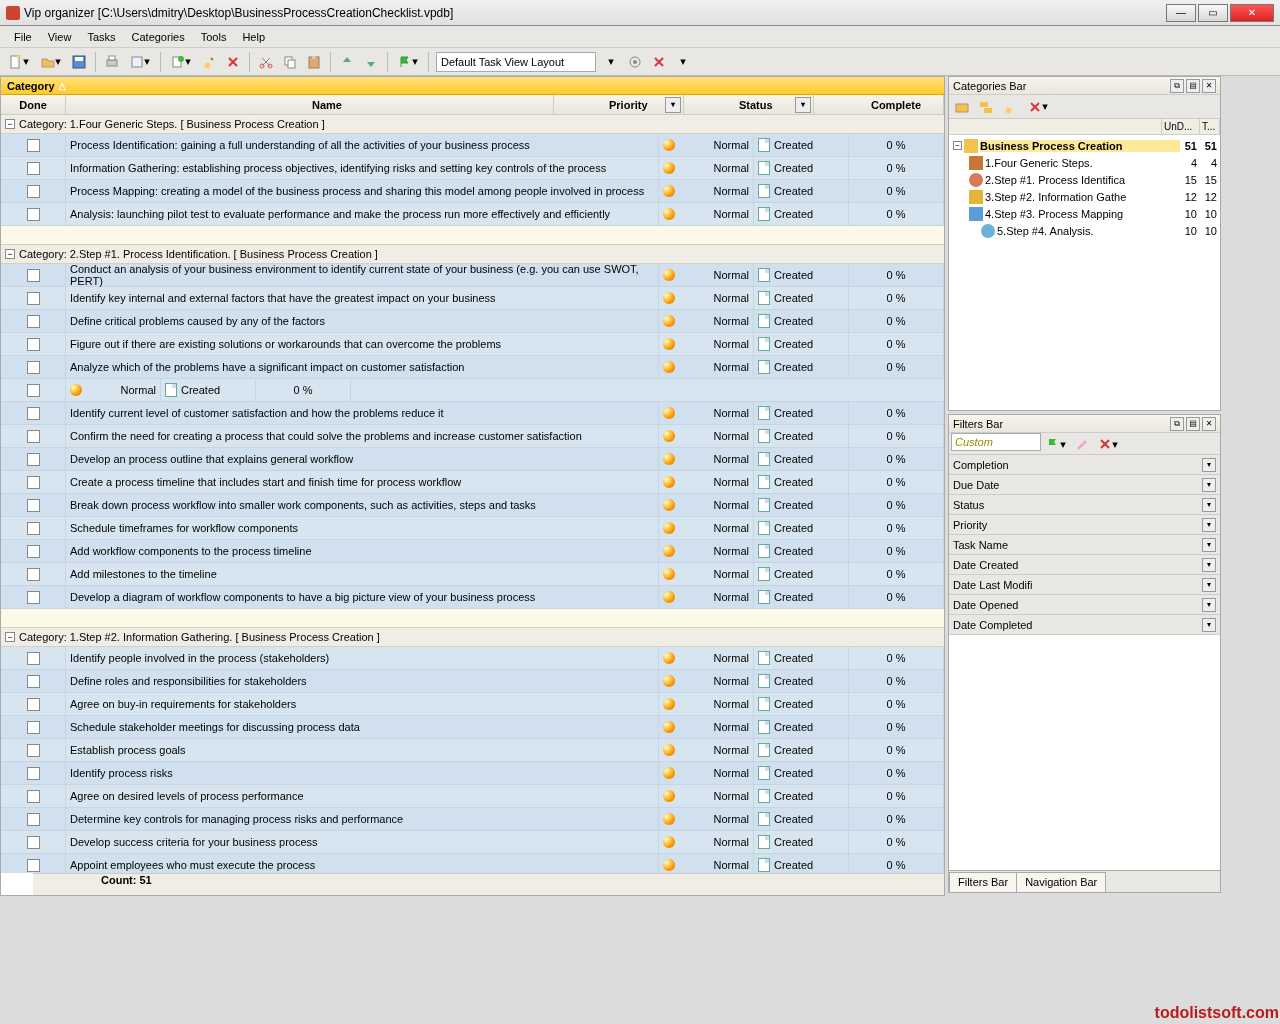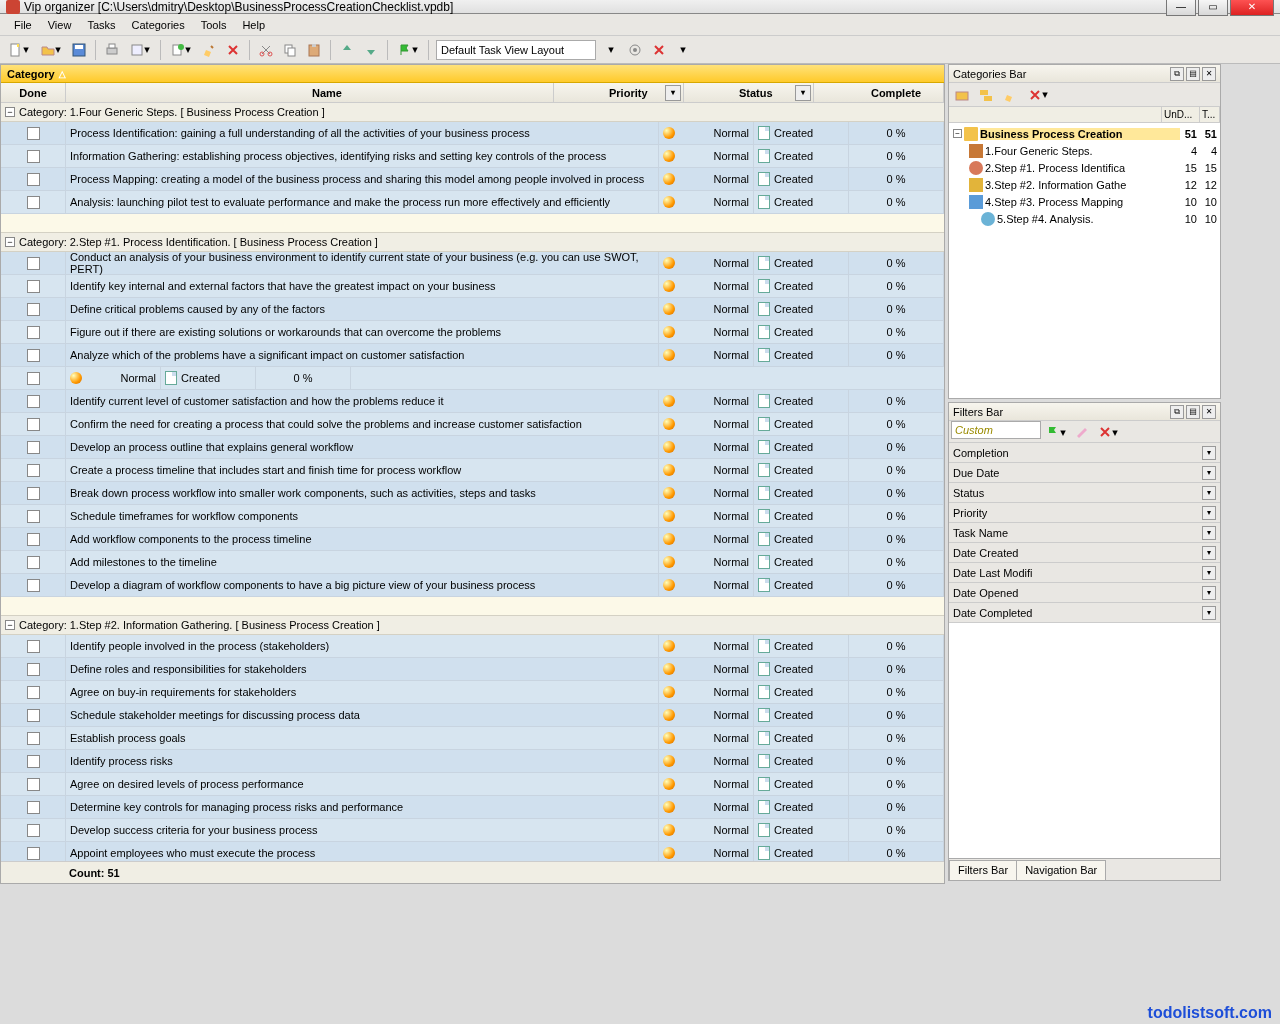--- a/index.html
+++ b/index.html
@@ -1,17 +1,17 @@
 <!DOCTYPE html>
 <html><head>
 <meta charset="utf-8">
 <style>
 *{box-sizing:border-box;margin:0;padding:0;font-family:Tahoma,Arial,sans-serif;font-size:11px;}
 body{background:#dcdcdc;overflow:hidden;width:1280px;height:1024px;}
-.titlebar{height:14px;background:linear-gradient(#f0f0f0,#e0e0e0);border-bottom:1px solid #888;display:flex;align-items:center;padding:0 6px;}
+.titlebar{height:26px;background:linear-gradient(#f0f0f0,#e0e0e0);border-bottom:1px solid #888;display:flex;align-items:center;padding:0 6px;}
 .titlebar .ticon{width:14px;height:14px;background:#c43;border-radius:2px;margin-right:4px;}
 .titlebar .ttext{flex:1;font-size:12px;}
 .winbtns{display:flex;gap:2px;margin-left:auto;}
 .winbtn{width:30px;height:18px;border:1px solid #777;background:linear-gradient(#f8f8f8,#d8d8d8);font-size:10px;text-align:center;line-height:16px;}
 .winbtn.close{background:linear-gradient(#f55,#d22);color:#fff;width:44px;}
 .menubar{height:22px;background:#e9e7e3;display:flex;align-items:center;padding:0 6px;border-bottom:1px solid #ccc;}
 .menubar span{padding:2px 8px;cursor:default;}
 .toolbar{height:28px;background:#e9e7e3;display:flex;align-items:center;padding:0 4px;border-bottom:1px solid #bbb;gap:2px;}
 .tbtn{width:22px;height:22px;border:1px solid transparent;display:flex;align-items:center;justify-content:center;}
 .tbtn.dd{width:30px;}
@@ -36,21 +36,21 @@
 .catrow .exp{width:10px;height:10px;border:1px solid #888;background:#fff;font-size:9px;line-height:8px;text-align:center;margin-right:4px;}
 .datarow{display:flex;height:23px;border-bottom:1px solid #c8d4e0;background:#d7e5f0;}
 .datarow:nth-child(even){background:#d0e0ee;}
 .datarow>div{display:flex;align-items:center;border-right:1px solid #c8d4e0;padding:0 4px;}
 .datarow .c-done{justify-content:center;}
 .chk{width:13px;height:13px;border:1px solid #888;background:#fff;}
 .pdot{width:12px;height:12px;border-radius:50%;background:radial-gradient(circle at 30% 30%,#ffb,#f90 60%,#c60);margin-right:4px;}
 .docicon{width:12px;height:14px;background:#fff;border:1px solid #6a9;margin-right:4px;position:relative;}
 .docicon::after{content:'';position:absolute;top:0;right:0;width:4px;height:4px;background:#cde;}
 .gapyellow{height:19px;background:#fcf9e8;border-bottom:1px solid #d4d1c4;}
-.footer{height:22px;background:#f0eee4;border-top:1px solid #ccc;display:flex;align-items:center;}
+.footer{height:22px;background:#f0eee4;border-top:1px solid #ccc;display:flex;align-items:flex-start;margin-left:32px;}
 .footer .count{margin-left:68px;font-weight:bold;}
 .panel{border:1px solid #aaa;background:#fff;margin-bottom:3px;display:flex;flex-direction:column;}
 .panelhdr{height:18px;background:linear-gradient(#f7f5ee,#e9e6db);border-bottom:1px solid #ccc;display:flex;align-items:center;padding:0 4px;}
 .panelhdr .pbtns{margin-left:auto;display:flex;gap:2px;}
 .pbtn{width:14px;height:14px;border:1px solid #999;background:#eee;font-size:8px;text-align:center;line-height:12px;}
 .paneltb{height:24px;background:#e9e7e3;display:flex;align-items:center;padding:0 2px;gap:2px;border-bottom:1px solid #ccc;}
 .treehdr{height:16px;background:#f0eee4;display:flex;border-bottom:1px solid #ccc;}
 .treehdr>div{border-right:1px solid #ccc;padding:0 2px;display:flex;align-items:center;font-size:10px;}
 .tree{padding:2px 0;}
 .treenode{height:17px;display:flex;align-items:center;padding-left:4px;}
@@ -59,21 +59,21 @@
 .treenode .lbl{flex:1;white-space:nowrap;overflow:hidden;}
 .treenode .n1,.treenode .n2{width:20px;text-align:right;padding-right:3px;}
 .treenode.root .lbl{font-weight:bold;background:#ffe89a;}
 .treenode.root .n1,.treenode.root .n2{font-weight:bold;}
 .filterrow{height:20px;background:#e9e7e3;border-bottom:1px solid #ccc;display:flex;align-items:center;padding:0 4px;}
 .filterrow .dd{width:14px;height:14px;border:1px solid #999;background:#eee;margin-left:auto;font-size:8px;text-align:center;line-height:12px;}
 .custombar{height:22px;background:#e9e7e3;border-bottom:1px solid #ccc;display:flex;align-items:flex-start;padding:0 2px;}
 .custombar .csel{width:90px;height:18px;border:1px solid #aaa;background:#fff;padding:0 3px;line-height:16px;color:#9a8b00;font-style:italic;}
 .tabbar{height:22px;background:#e9e7e3;display:flex;align-items:flex-end;border-top:1px solid #aaa;}
 .tab{height:20px;padding:0 8px;border:1px solid #aaa;border-bottom:none;background:#f7f5ee;margin-right:-1px;line-height:19px;}
-.watermark{position:absolute;right:8px;bottom:2px;font:bold 16px Arial;color:#1d4ed8;}
+.watermark{position:absolute;right:1px;bottom:2px;font:bold 16px Arial;color:#b91c1c;}
 .catpanel{height:335px;}
 .filtpanel{flex:1;}
 .i-folder{background:#f3c24a;border-radius:1px;}
 .i-book{background:#c77836;}
 .i-pal{background:#d8795a;border-radius:50%;}
 .i-key{background:#e2b43a;}
 .i-map{background:#5a9bd8;}
 .i-globe{background:#6bb3d6;border-radius:50%;}
 </style>
 </head>

